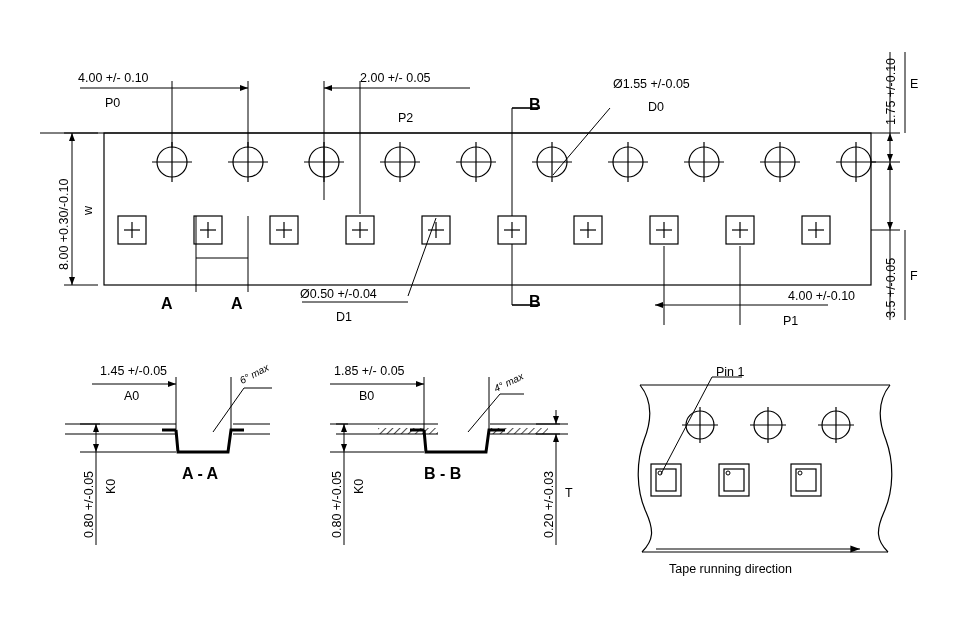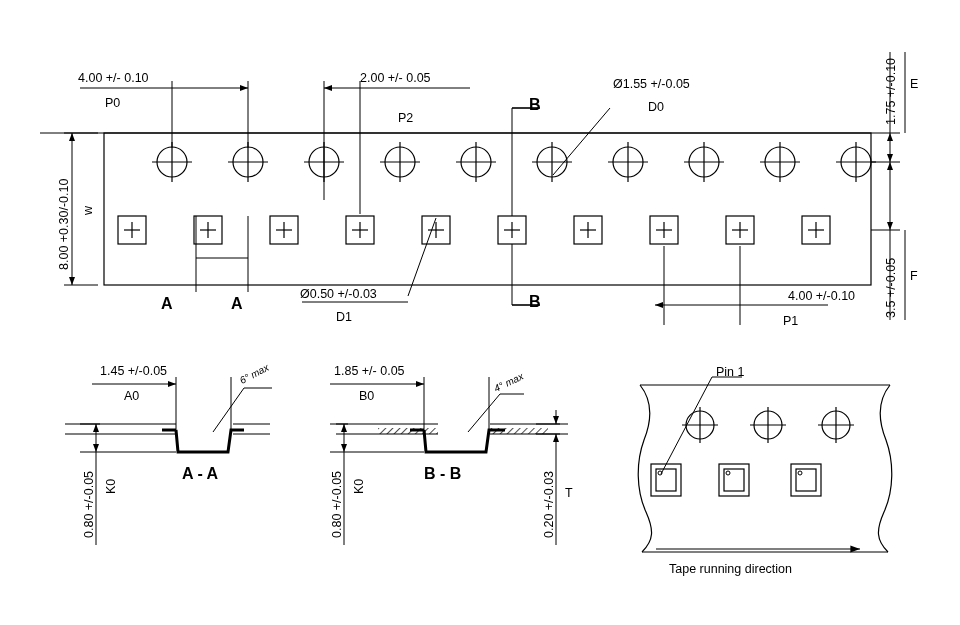--- a/index.html
+++ b/index.html
@@ -286,21 +286,21 @@
 
   <div class="lbl" style="left:78px; top:72px;">4.00 +/- 0.10</div>
   <div class="lbl" style="left:105px; top:97px;">P0</div>
 
   <div class="lbl" style="left:348px; top:72px;margin-left:12px;">2.00 +/- 0.05</div>
   <div class="lbl" style="left:398px; top:112px;">P2</div>
 
   <div class="lbl" style="left:613px; top:78px;">Ø1.55 +/-0.05</div>
   <div class="lbl" style="left:648px; top:101px;">D0</div>
 
-  <div class="lbl" style="left:300px; top:288px;">Ø0.50 +/-0.03</div>
+  <div class="lbl" style="left:300px; top:288px;">Ø0.50 +/-0.04</div>
   <div class="lbl" style="left:336px; top:311px;">D1</div>
 
   <div class="lbl" style="left:768px; top:290px;margin-left:20px;">4.00 +/-0.10</div>
   <div class="lbl" style="left:783px; top:315px;">P1</div>
 
   <div class="lbl vert" style="left:58px; top:270px;">8.00 +0.30/-0.10</div>
   <div class="lbl vert" style="left:82px; top:215px;">w</div>
 
   <div class="lbl vert" style="left:885px; top:125px;">1.75 +/-0.10</div>
   <div class="lbl" style="left:910px; top:78px;">E</div>

